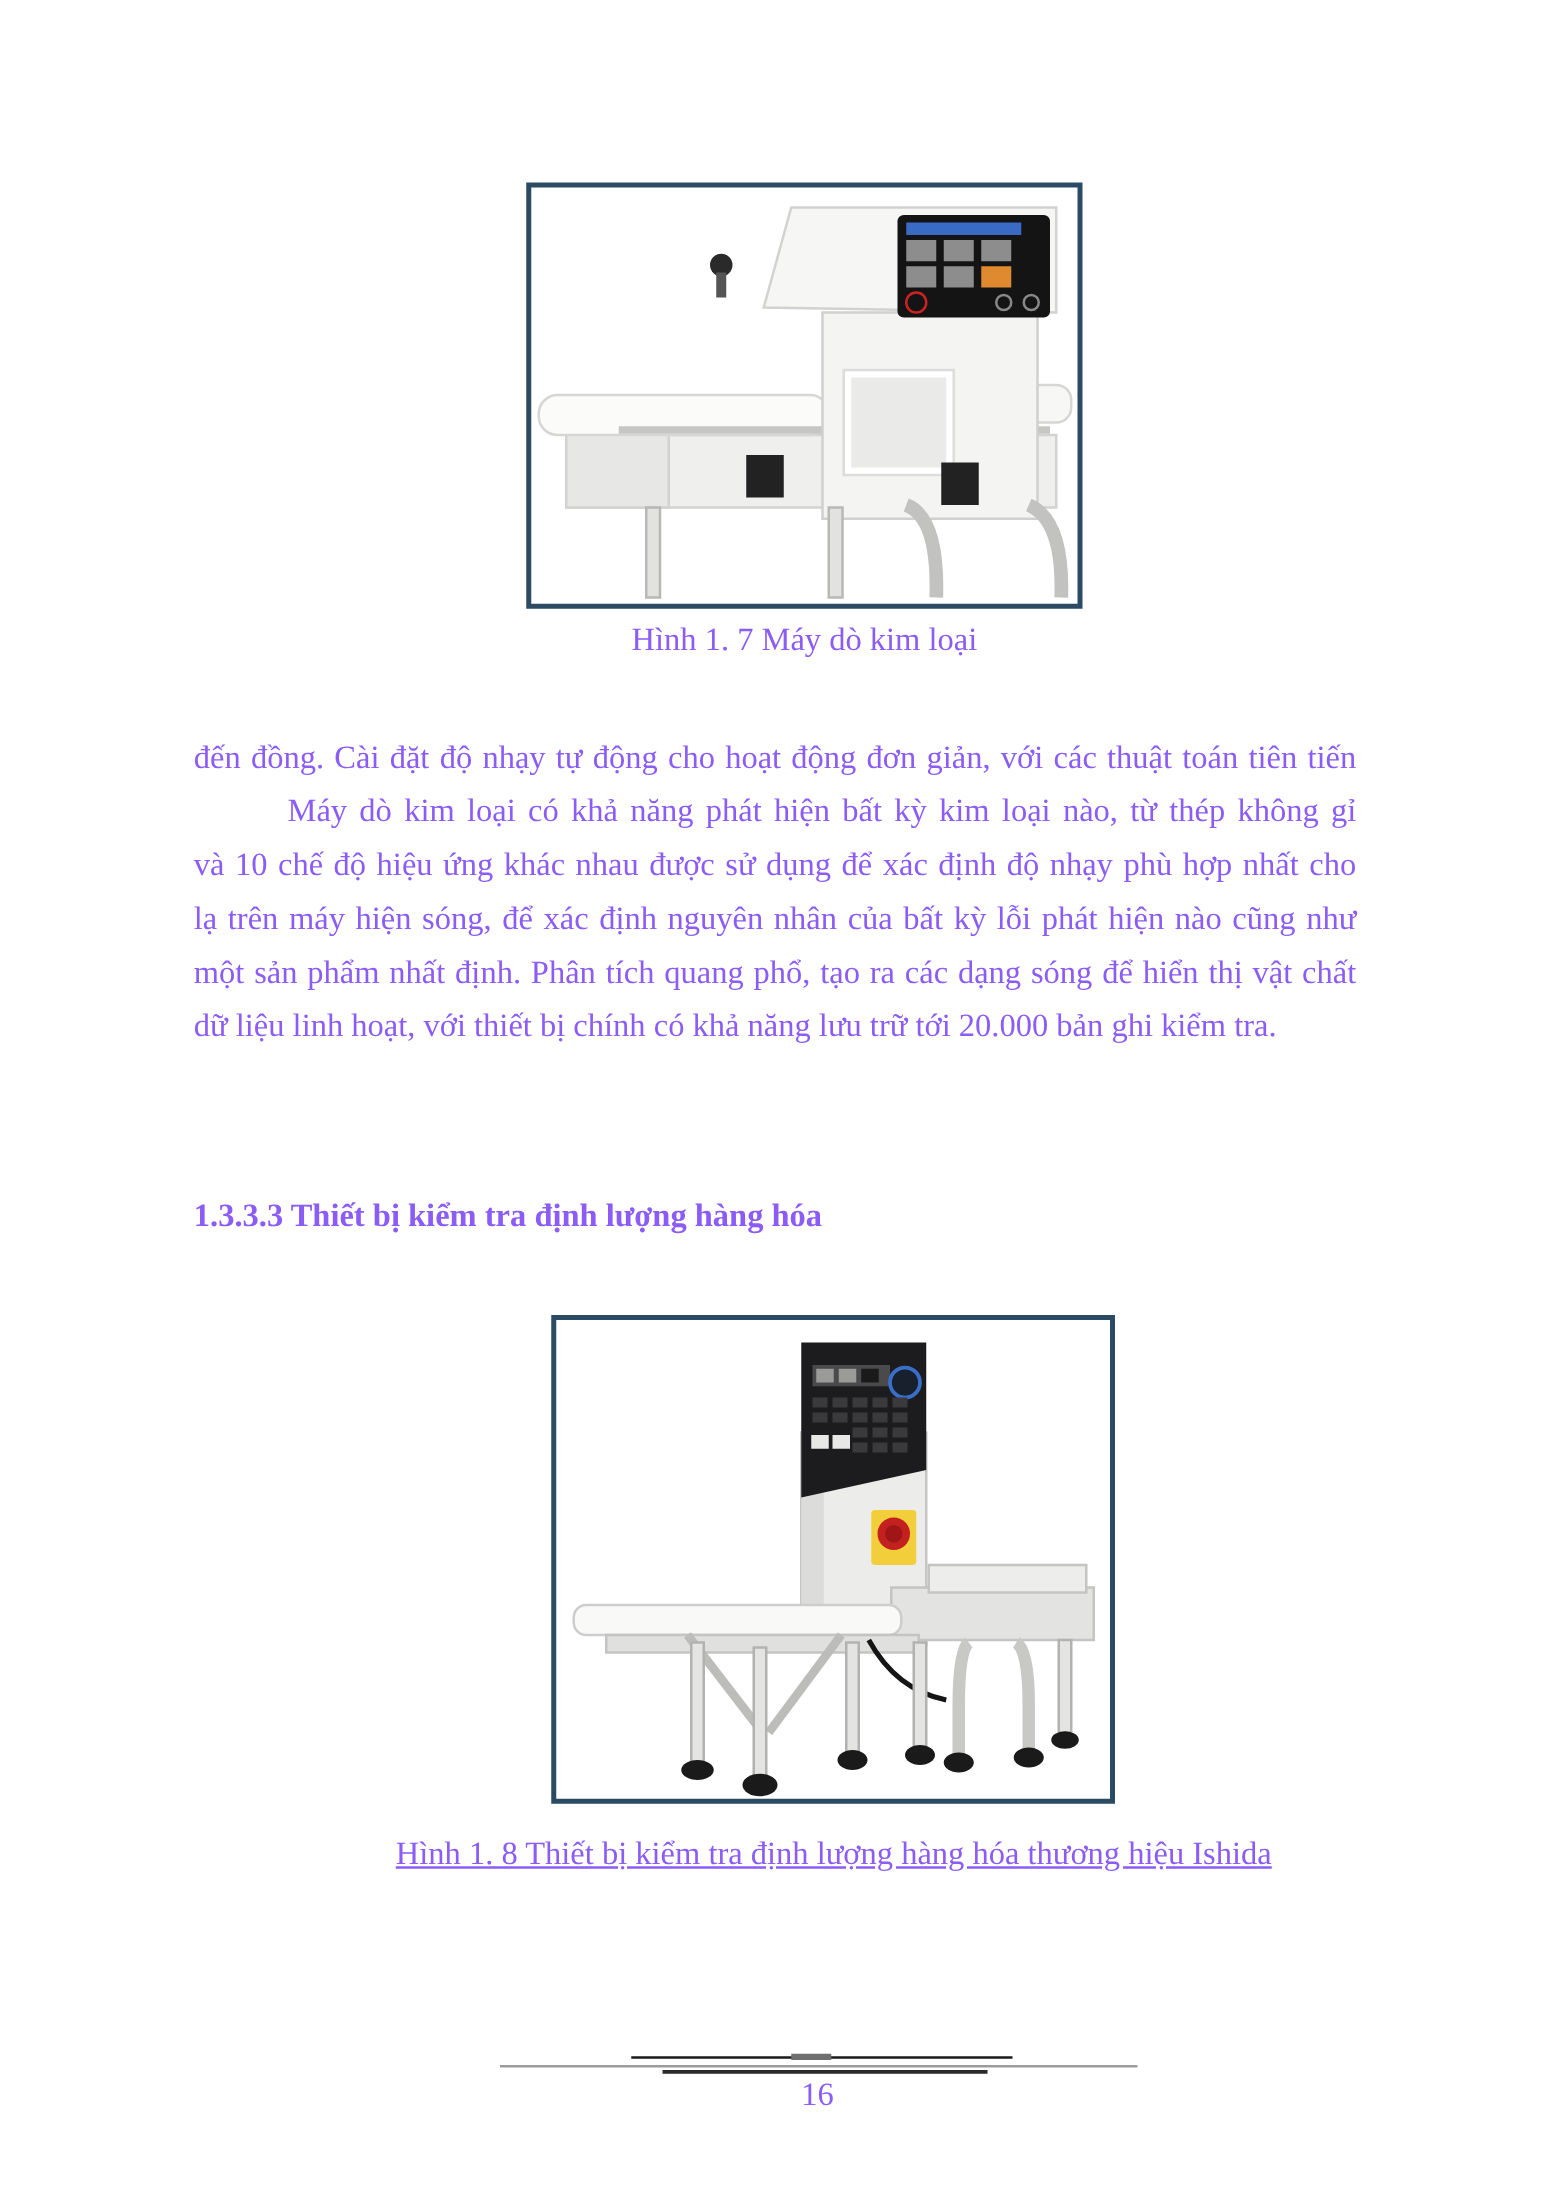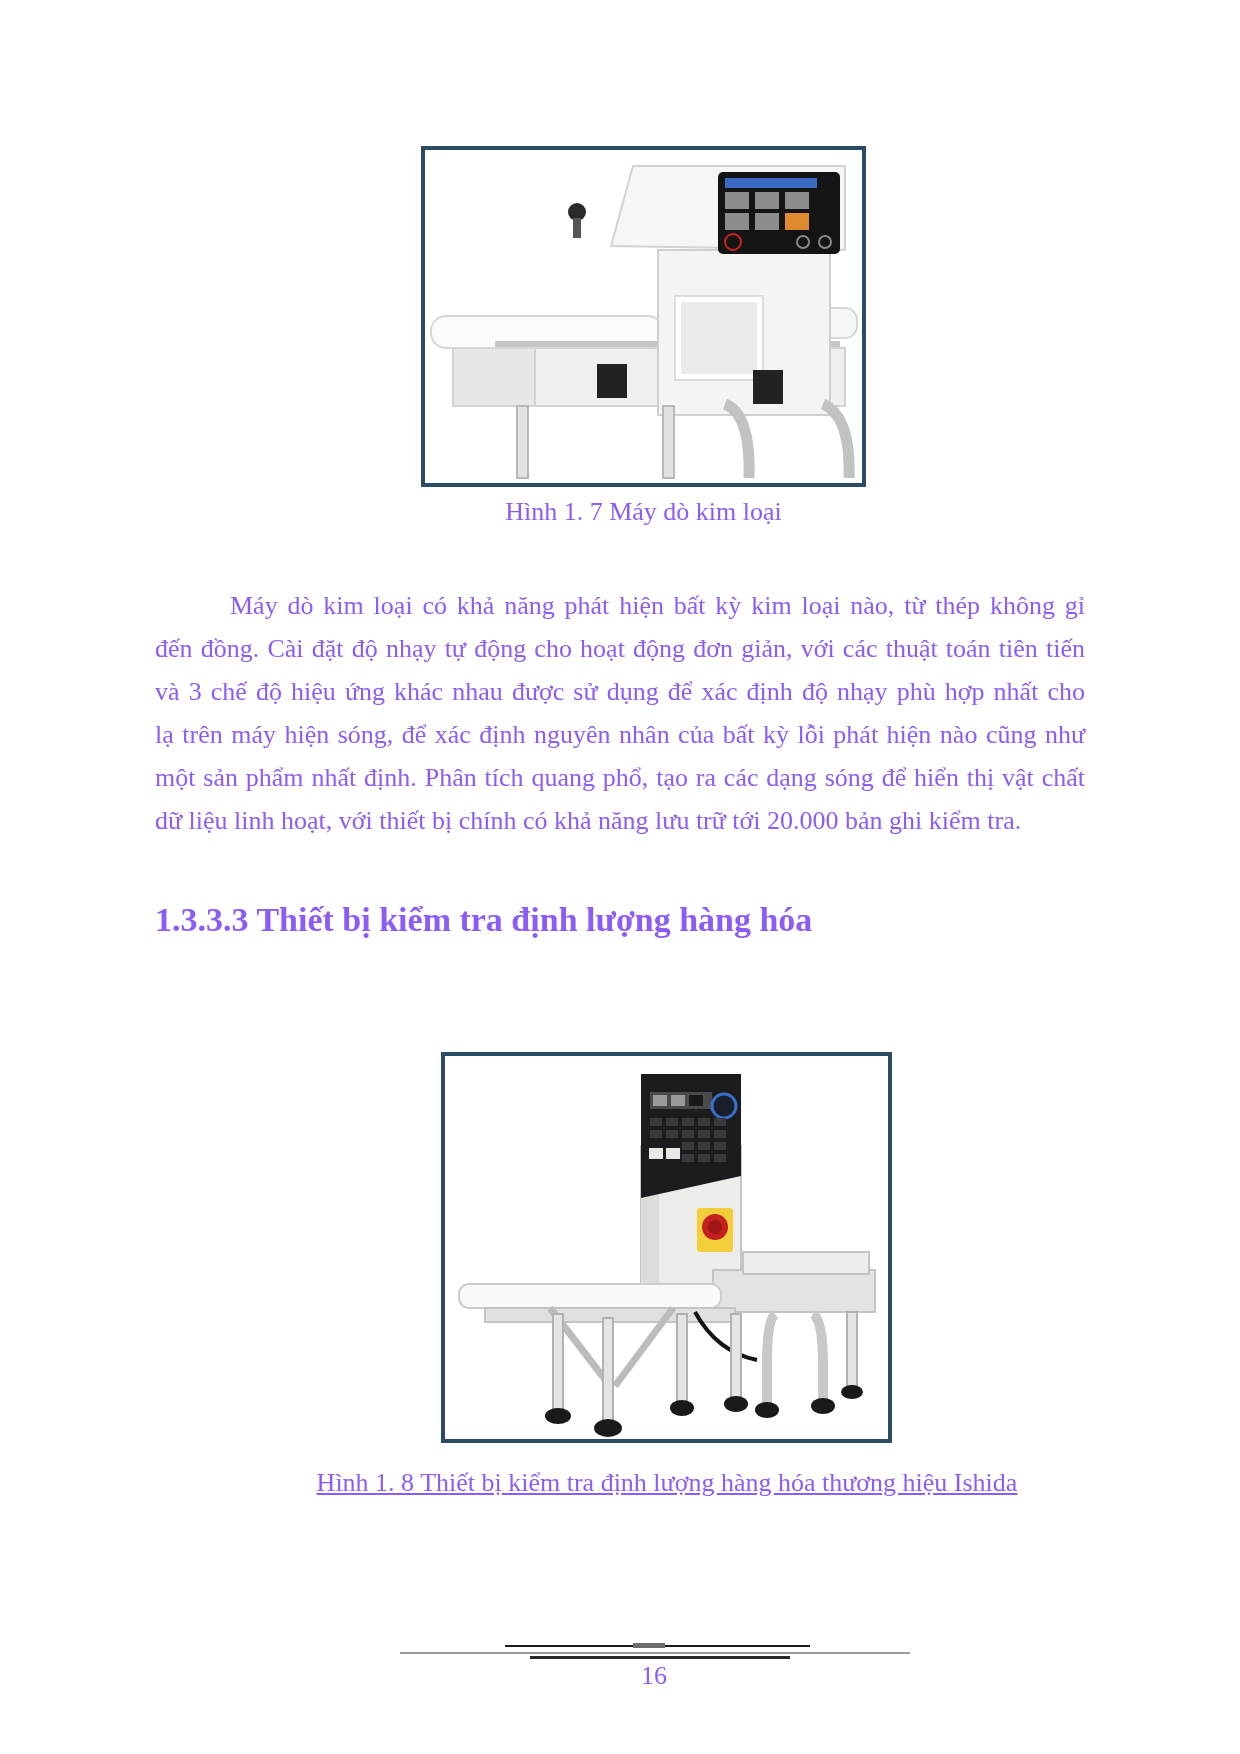--- a/index.html
+++ b/index.html
@@ -33,22 +33,22 @@
     position: absolute;
     left: 155px; top: 584px; width: 930px;
     font-size: 26px;
     line-height: 43px;
   }
   .pline { text-align: justify; text-align-last: justify; }
   .pline.first { text-indent: 75px; }
   .pline.last { text-align-last: left; }
   .heading {
     position: absolute;
-    left: 155px; top: 901px; width: 930px;
-    font-size: 34px;
+    left: 155px; top: 958px; width: 930px;
+    font-size: 26px;
     font-weight: bold;
     margin: 0;
     font-family: Liberation Serif, serif;
   }
   .rule { position: absolute; }
   .rule-a { left: 505px; top: 1645px; width: 305px; height: 2px; background: #1b1b1b; }
   .rule-a-thick { left: 633px; top: 1643px; width: 32px; height: 5px; background: #6e6e6e; }
   .rule-b { left: 400px; top: 1652px; width: 510px; height: 2px; background: #9b9b9b; }
   .rule-c { left: 530px; top: 1656px; width: 260px; height: 3px; background: #2a2a2a; }
   .page-number {
@@ -102,23 +102,23 @@
 
       <rect x="92" y="256" width="11" height="72" fill="#e2e2e0" stroke="#b8b8b6" stroke-width="2"></rect>
       <rect x="238" y="256" width="11" height="72" fill="#e2e2e0" stroke="#b8b8b6" stroke-width="2"></rect>
       <path d="M300,254 q26,10 24,74" fill="none" stroke="#c2c2c0" stroke-width="11"></path>
       <path d="M398,254 q28,12 26,74" fill="none" stroke="#c2c2c0" stroke-width="11"></path>
     </svg>
   </div>
   <div class="caption cap1">Hình 1. 7 Máy dò kim loại</div>
 
   <div class="para">
+    <div class="pline">đến đồng. Cài đặt độ nhạy tự động cho hoạt động đơn giản, với các thuật toán tiên tiến</div>
     <div class="pline first">Máy dò kim loại có khả năng phát hiện bất kỳ kim loại nào, từ thép không gỉ</div>
-    <div class="pline">đến đồng. Cài đặt độ nhạy tự động cho hoạt động đơn giản, với các thuật toán tiên tiến</div>
-    <div class="pline">và 3 chế độ hiệu ứng khác nhau được sử dụng để xác định độ nhạy phù hợp nhất cho</div>
+    <div class="pline">và 10 chế độ hiệu ứng khác nhau được sử dụng để xác định độ nhạy phù hợp nhất cho</div>
     <div class="pline">lạ trên máy hiện sóng, để xác định nguyên nhân của bất kỳ lỗi phát hiện nào cũng như</div>
     <div class="pline">một sản phẩm nhất định. Phân tích quang phổ, tạo ra các dạng sóng để hiển thị vật chất</div>
     <div class="pline last">dữ liệu linh hoạt, với thiết bị chính có khả năng lưu trữ tới 20.000 bản ghi kiểm tra.</div>
   </div>
 
   <h3 class="heading">1.3.3.3 Thiết bị kiểm tra định lượng hàng hóa</h3>
 
   <div class="fig-frame fig2">
     <svg viewBox="0 0 443 383">
 

